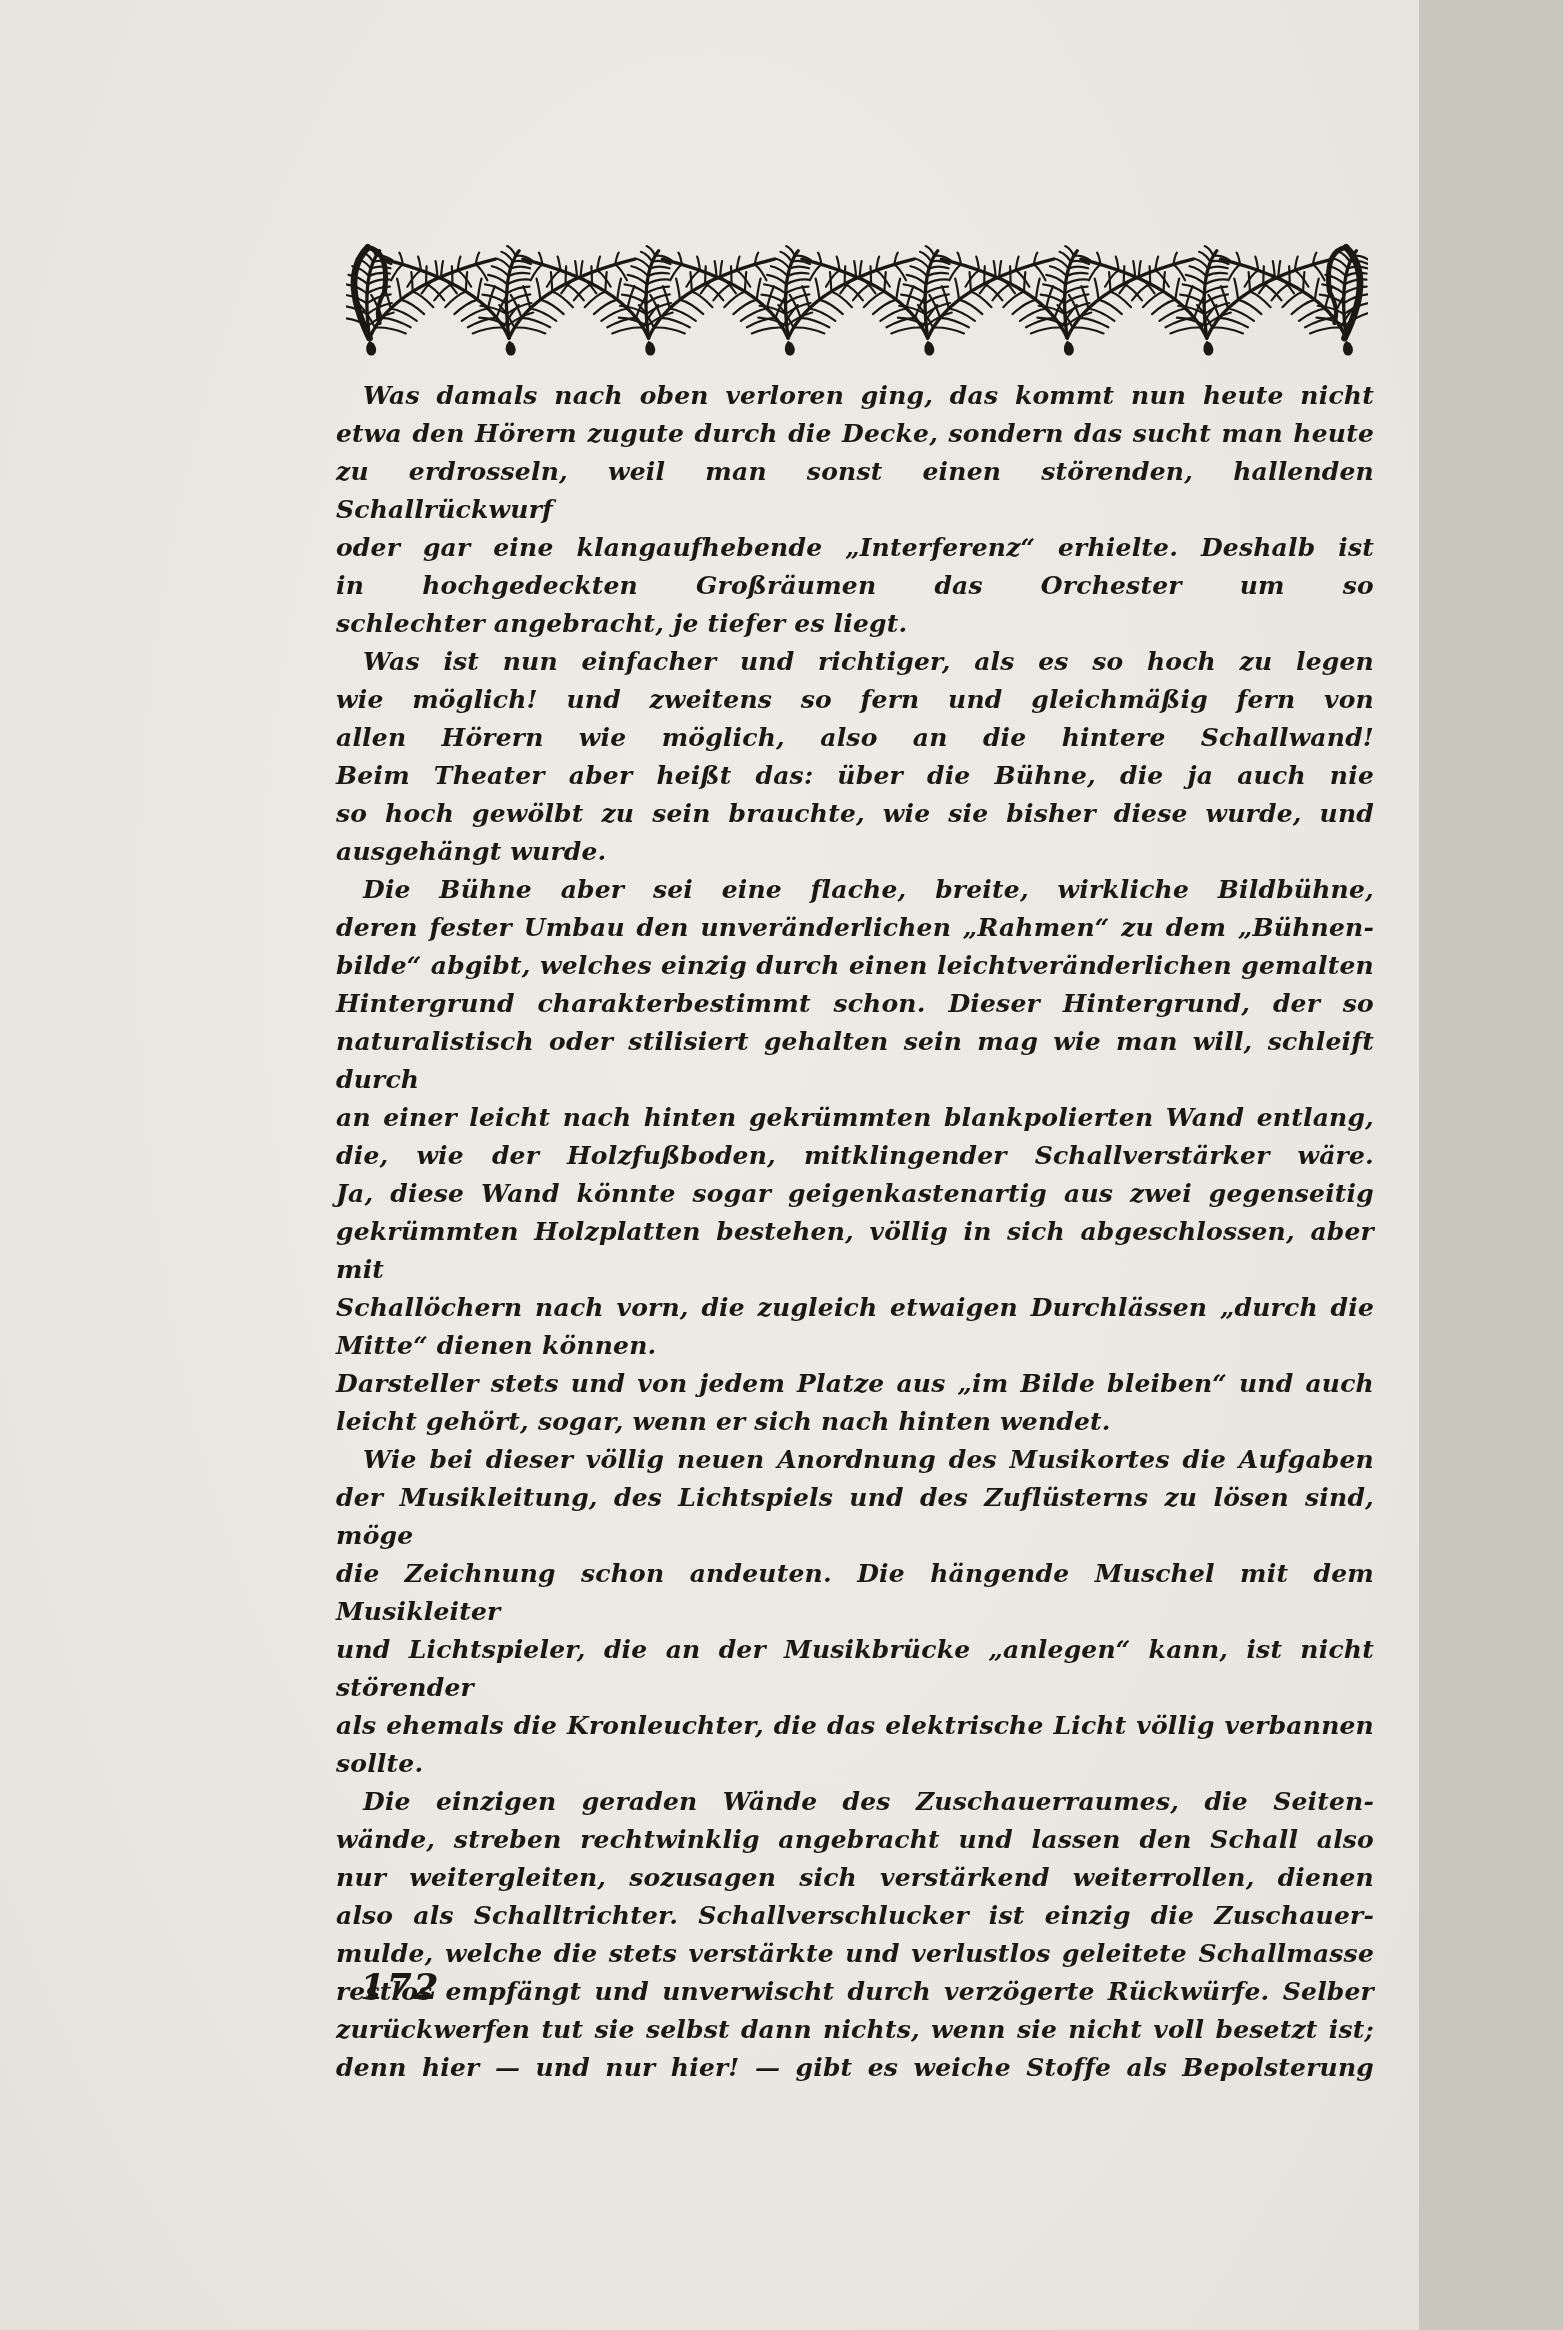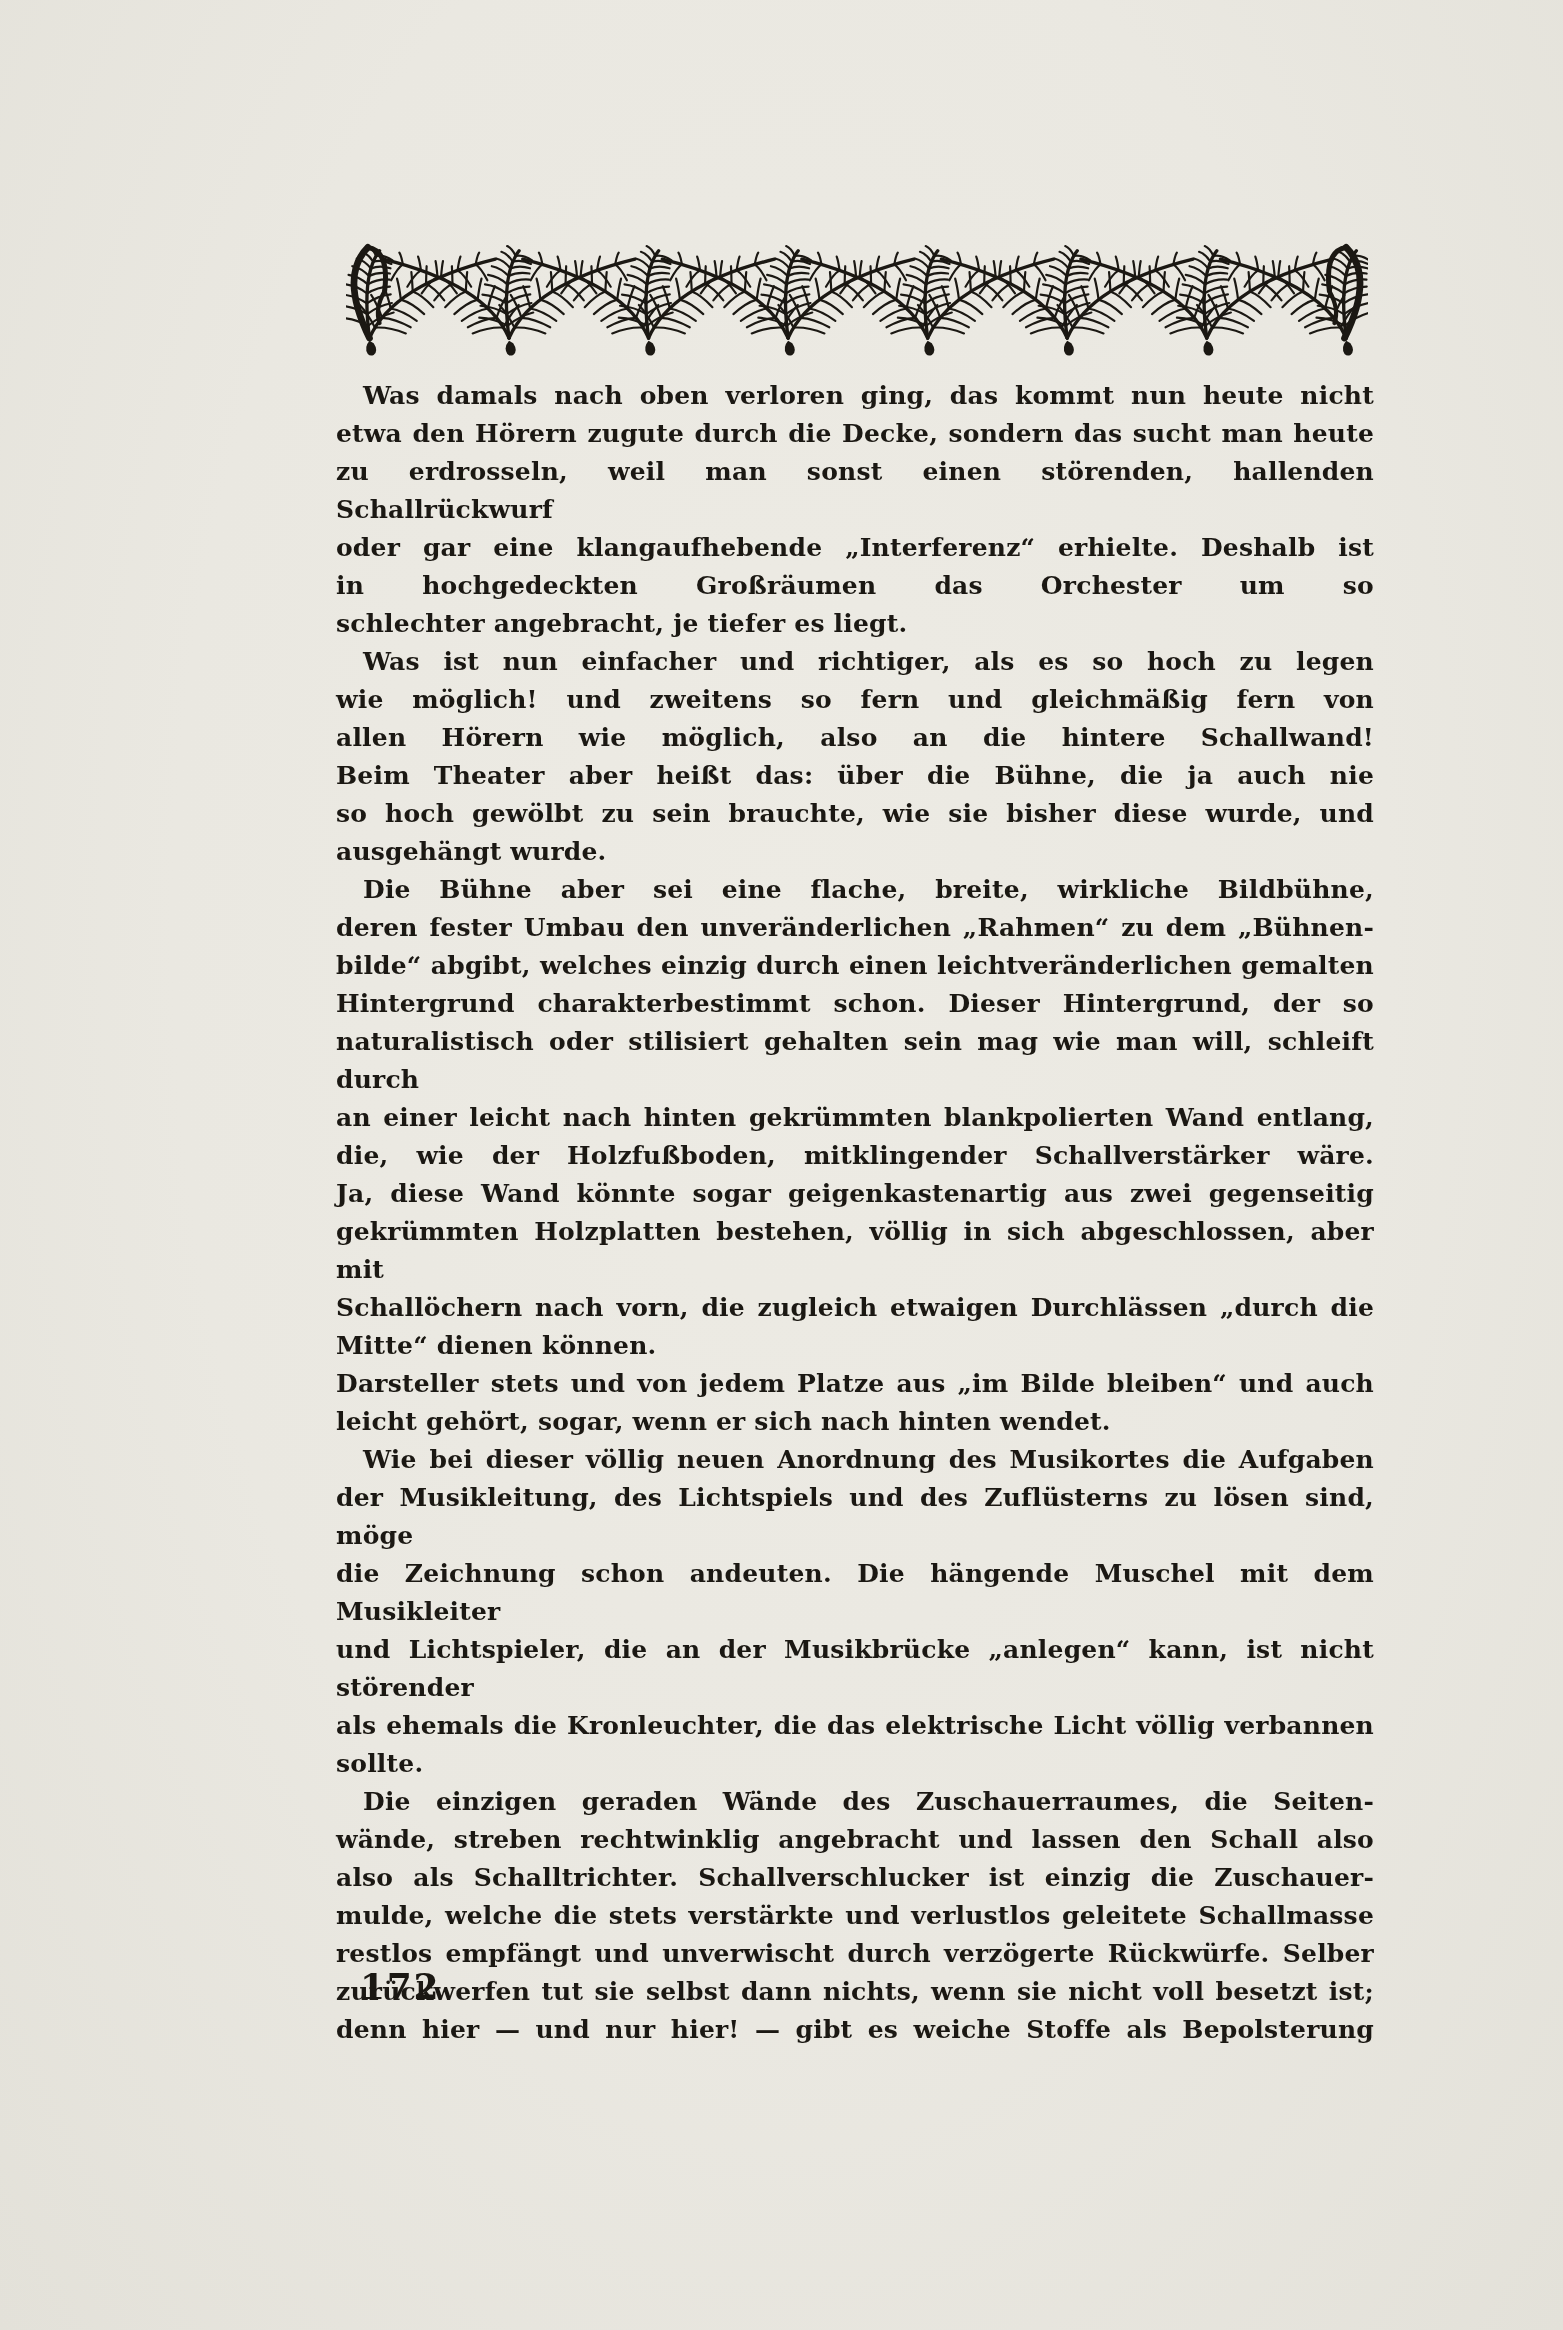--- a/index.html
+++ b/index.html
@@ -1,23 +1,24 @@
 <!DOCTYPE html>
 <html style="font-size:13.4px"><head>
 <meta charset="utf-8">
 <style>
   html,body{margin:0;padding:0;background:#c9c6bd;}
   .page{
     position:relative;
-    width:1563px;height:2330px;
+    width:1419px;height:2330px;
     background:
       radial-gradient(ellipse at 50% 40%, #edebe4 0%, #eae8e1 55%, #e3e1d9 100%);
     overflow:hidden;
     font-family:"DejaVu Serif", serif;
     color:#1b1813;
+    font-style:italic;
   }
   .ornament{
     position:absolute;left:346px;top:239px;width:1022px;height:126px;
   }
   .ornament svg{display:block;width:100%;height:100%;}
   .textblock{
     position:absolute;left:336px;top:377px;width:1038px;
     font-size:25px;font-weight:700;line-height:38px;
     letter-spacing:0.2px;
   }
@@ -506,20 +507,21 @@
     <div class="ln plast">leicht gehört, sogar, wenn er sich nach hinten wendet.</div>
 
     <div class="ln first">Wie bei dieser völlig neuen Anordnung des Musikortes die Aufgaben</div>
     <div class="ln">der Musikleitung, des Lichtspiels und des Zuflüsterns zu lösen sind, möge</div>
     <div class="ln">die Zeichnung schon andeuten.  Die hängende Muschel mit dem Musikleiter</div>
     <div class="ln">und Lichtspieler, die an der Musikbrücke „anlegen“ kann, ist nicht störender</div>
     <div class="ln plast">als ehemals die Kronleuchter, die das elektrische Licht völlig verbannen sollte.</div>
 
     <div class="ln first">Die einzigen geraden Wände des Zuschauerraumes, die Seiten-</div>
     <div class="ln">wände, streben rechtwinklig angebracht und lassen den Schall also</div>
+    <div class="ln">nur weitergleiten, sozusagen sich verstärkend weiterrollen, dienen</div>
     <div class="ln">also als Schalltrichter.  Schallverschlucker ist einzig die Zuschauer-</div>
     <div class="ln">mulde, welche die stets verstärkte und verlustlos geleitete Schallmasse</div>
     <div class="ln">restlos empfängt und unverwischt durch verzögerte Rückwürfe.  Selber</div>
     <div class="ln">zurückwerfen tut sie selbst dann nichts, wenn sie nicht voll besetzt ist;</div>
     <div class="ln">denn hier — und nur hier! — gibt es weiche Stoffe als Bepolsterung</div>
   </div>
 
   <div class="pagenum">172</div>
 </div>
 

